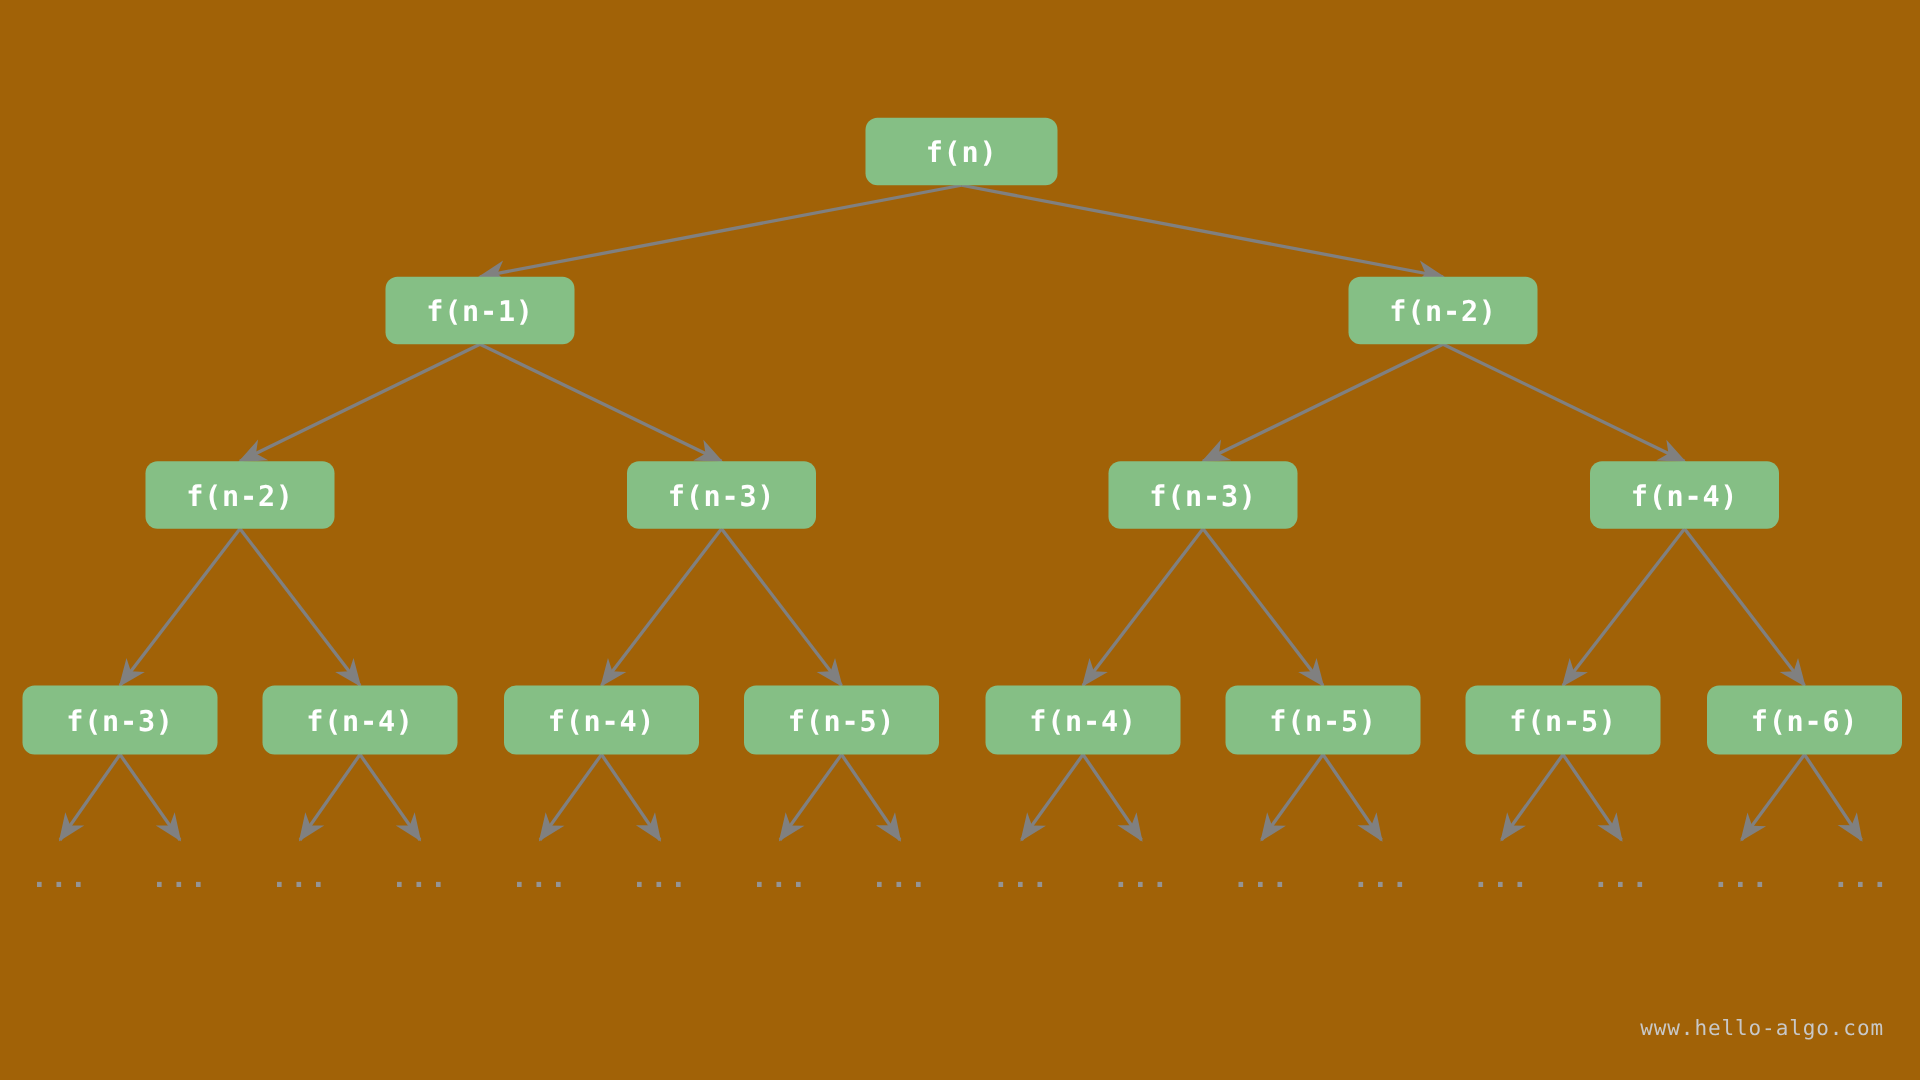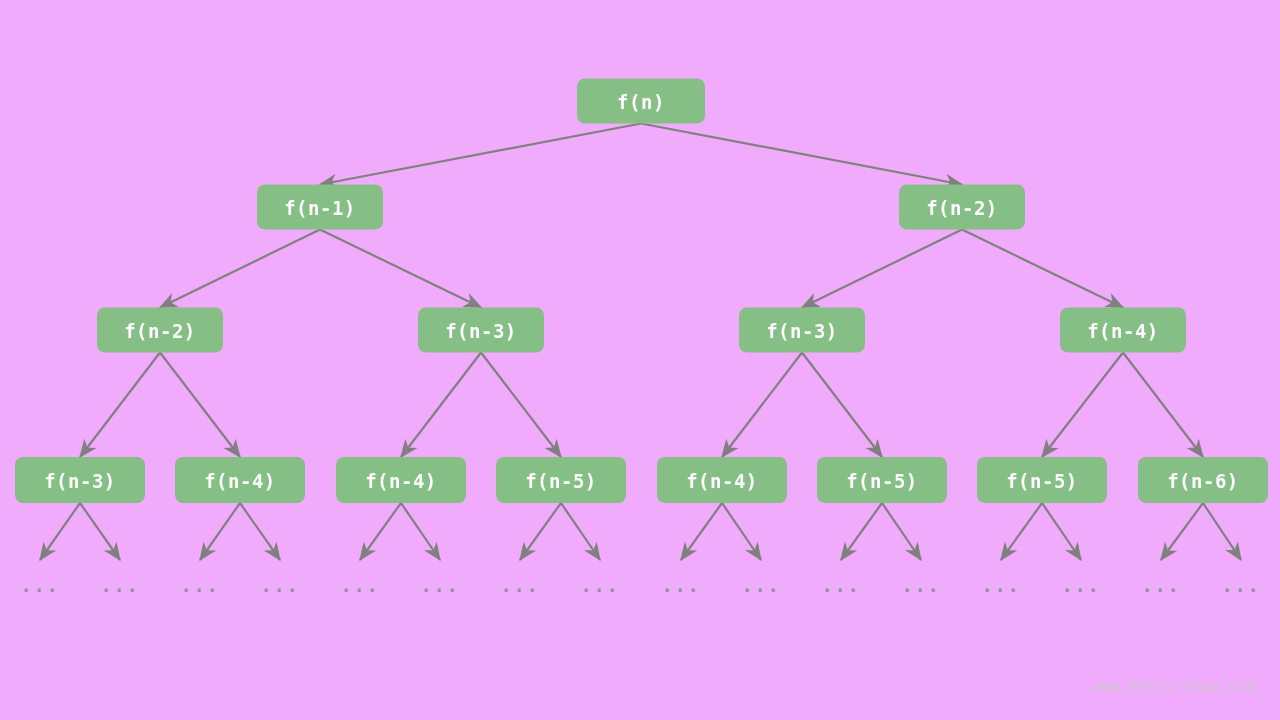--- a/index.html
+++ b/index.html
@@ -11,21 +11,21 @@
   body {
     width: 1280px;
     height: 720px;
     overflow: hidden;
     font-family: "DejaVu Sans Mono", monospace;
   }
   #canvas {
     position: relative;
     width: 1280px;
     height: 720px;
-    background: #f0abfc;
+    background: #a16207;
   }
   svg#tree-svg {
     position: absolute;
     left: 0;
     top: 0;
     width: 1280px;
     height: 720px;
     display: block;
   }
   .node-rect {

